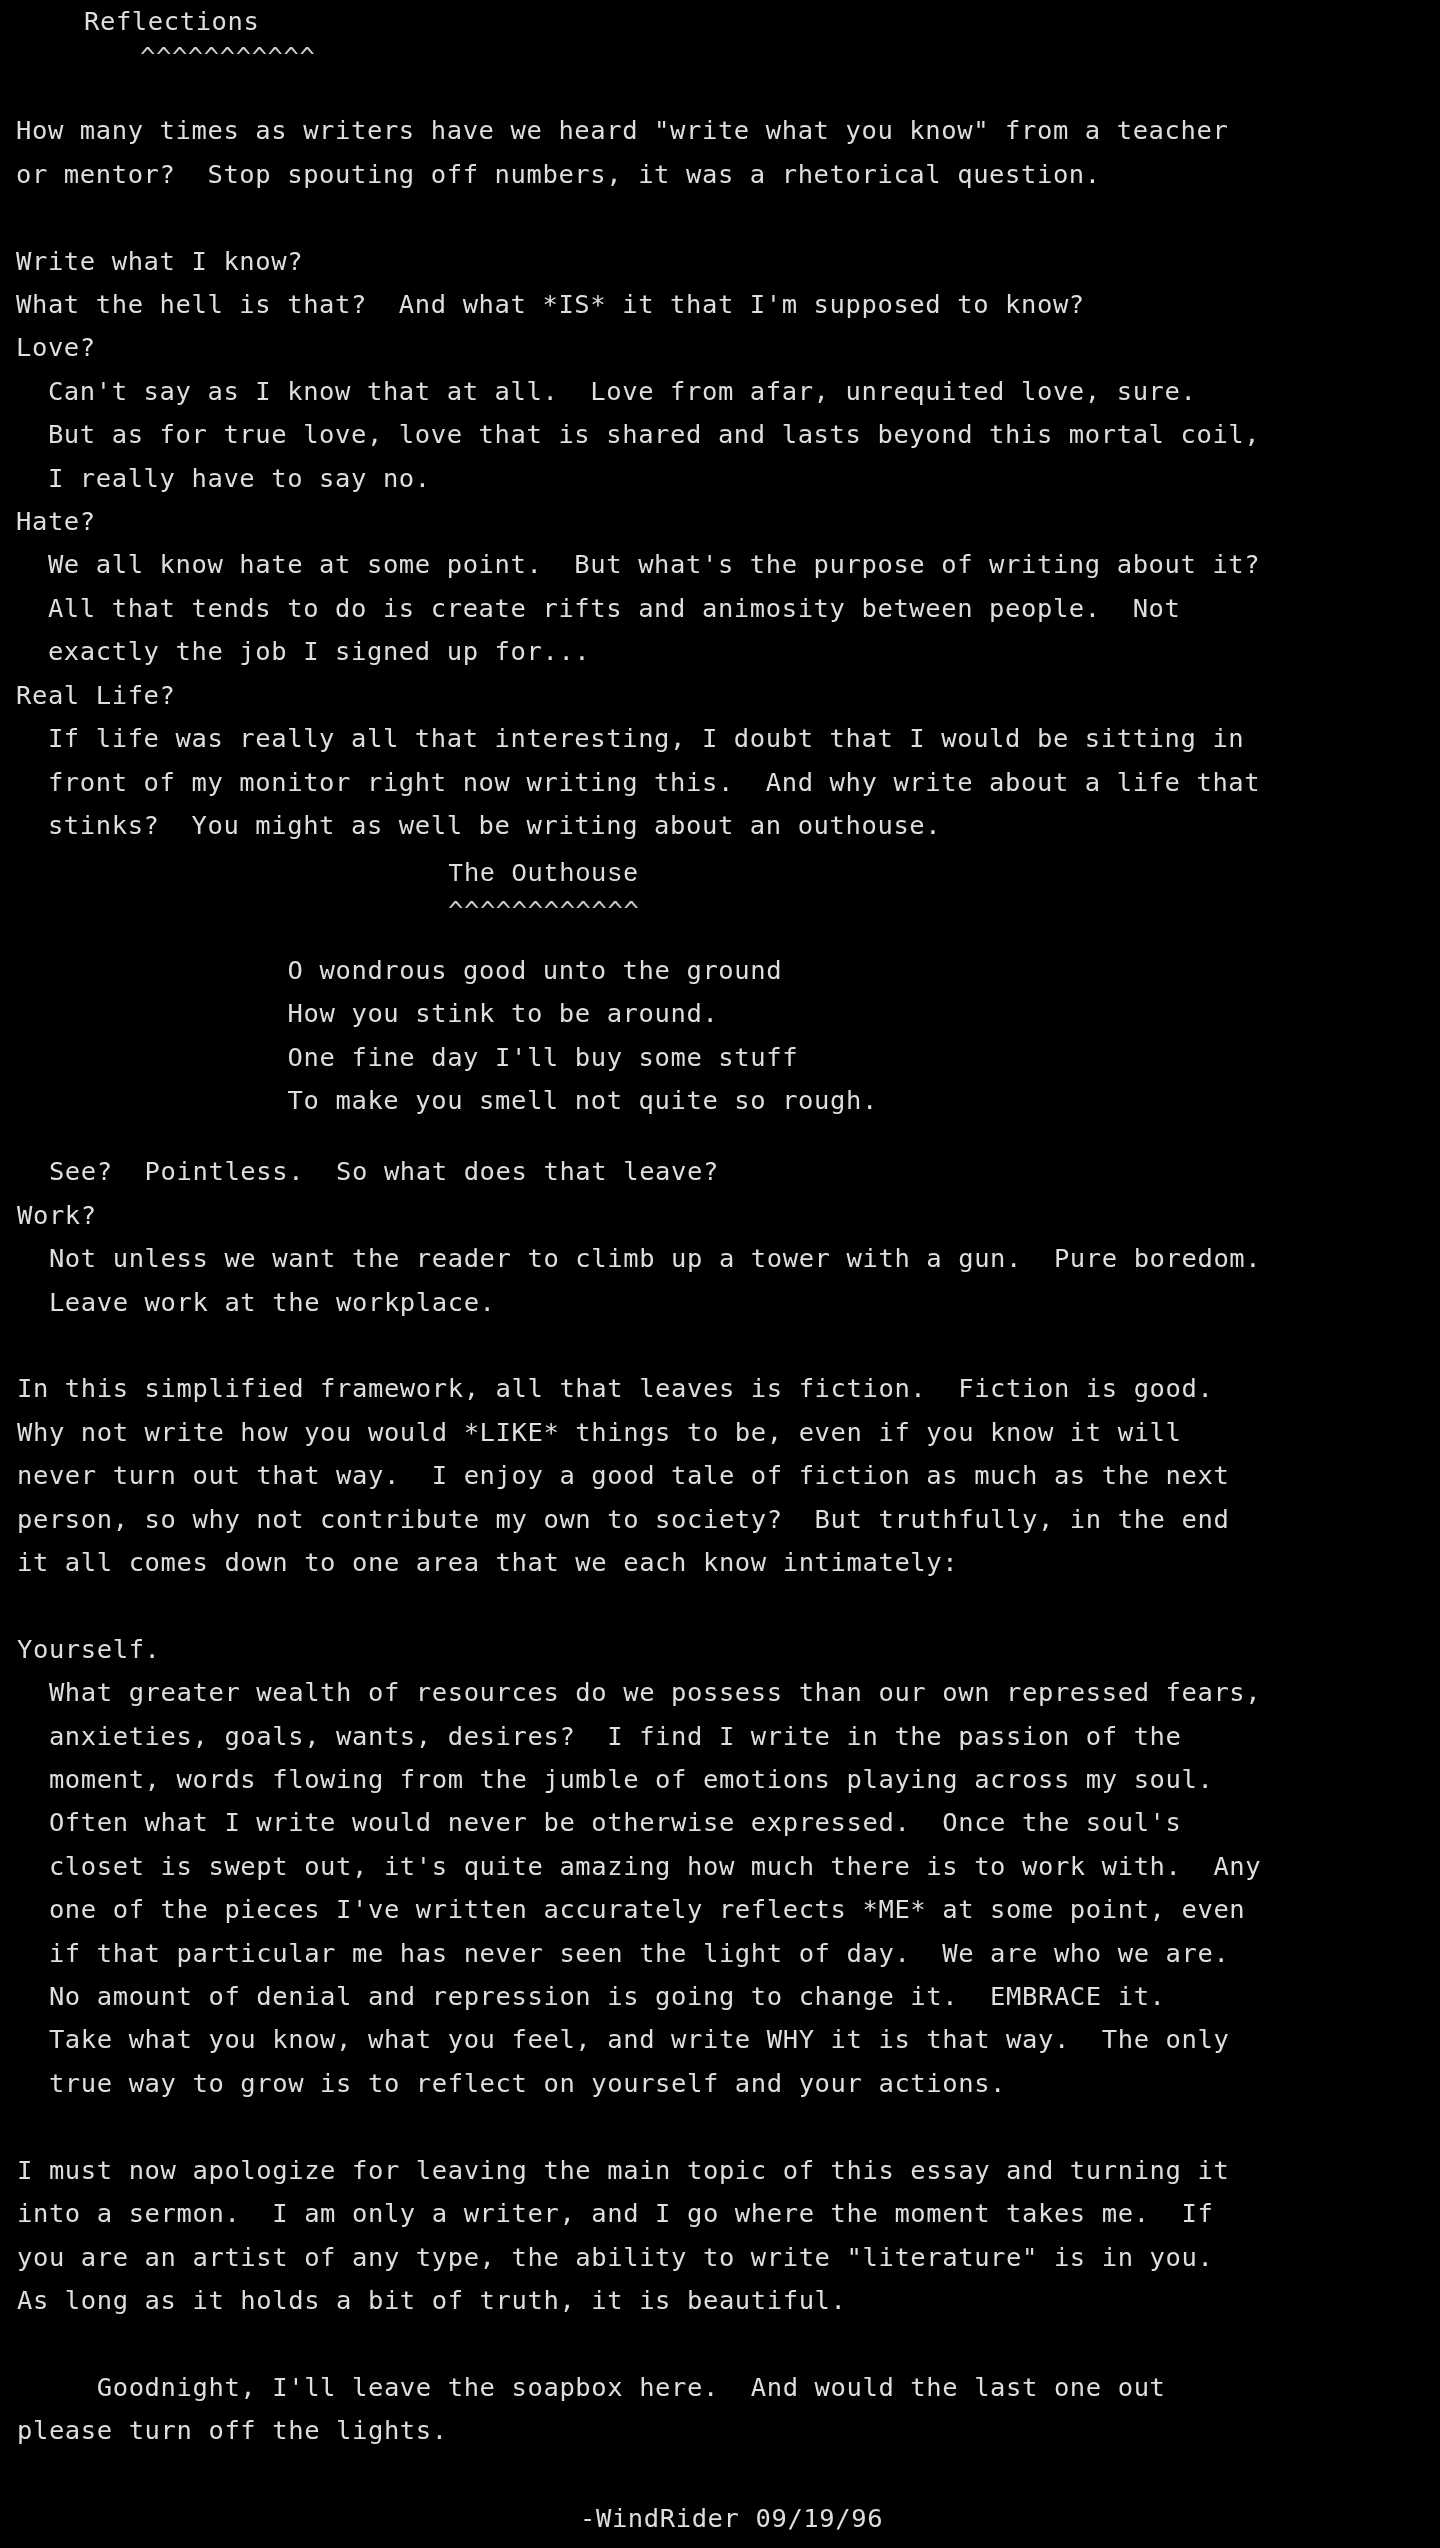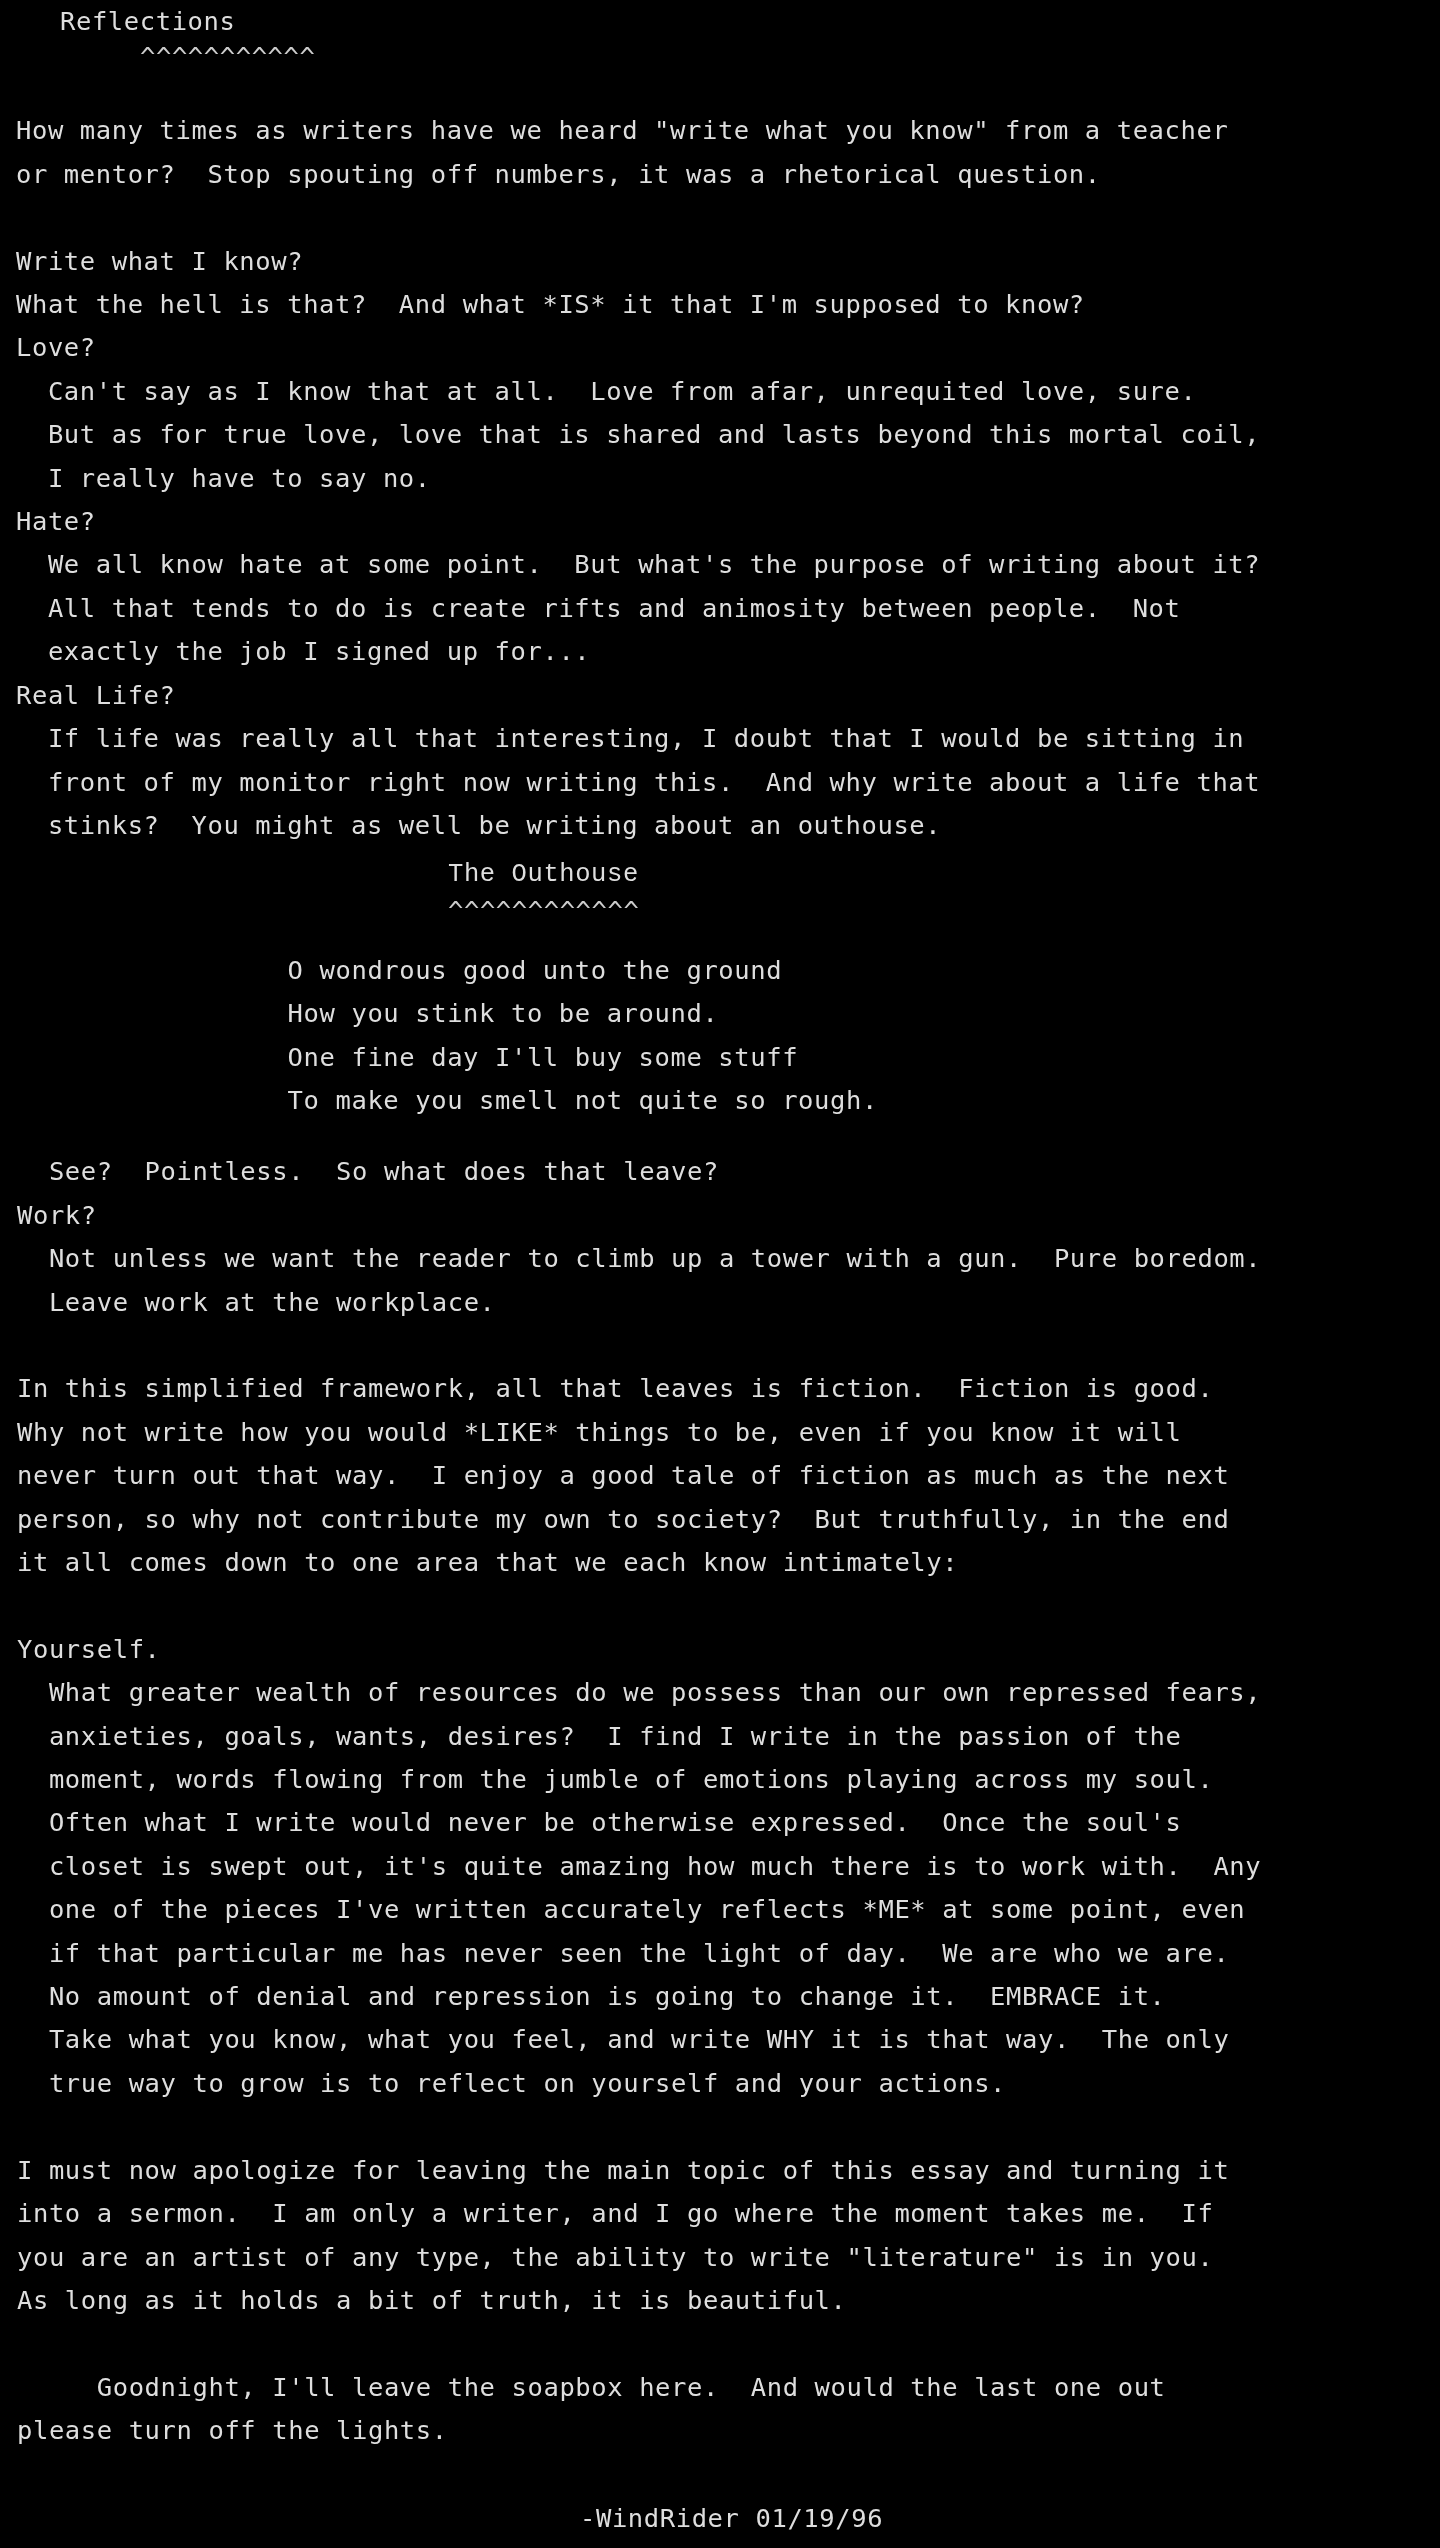--- a/index.html
+++ b/index.html
@@ -31,21 +31,21 @@
     background: transparent;
     font-weight: 400;
     -webkit-font-smoothing: none;
   }
 </style>
 </head>
 <body>
 
 <div id="doc">
 
-  <pre class="text" style="padding-left:60px; padding-top:0px;">Reflections</pre>
+  <pre class="text" style="padding-left:84px; padding-top:0px;">Reflections</pre>
   <pre class="text" style="padding-left:140px; line-height:26px; color:#cccccc;">^^^^^^^^^^^</pre>
 
   <pre class="text" style="padding-left:16px; padding-top:40px;">How many times as writers have we heard "write what you know" from a teacher
 or mentor?  Stop spouting off numbers, it was a rhetorical question.
 
 Write what I know?
 What the hell is that?  And what *IS* it that I'm supposed to know?
 Love?
   Can't say as I know that at all.  Love from afar, unrequited love, sure.
   But as for true love, love that is shared and lasts beyond this mortal coil,
@@ -91,15 +91,15 @@
   true way to grow is to reflect on yourself and your actions.
 
 I must now apologize for leaving the main topic of this essay and turning it
 into a sermon.  I am only a writer, and I go where the moment takes me.  If
 you are an artist of any type, the ability to write "literature" is in you.
 As long as it holds a bit of truth, it is beautiful.
 
      Goodnight, I'll leave the soapbox here.  And would the last one out
 please turn off the lights.</pre>
 
-  <pre class="text" style="padding-left:580px; padding-top:44px;">-WindRider 01/19/96</pre>
+  <pre class="text" style="padding-left:580px; padding-top:44px;">-WindRider 09/19/96</pre>
 
 </div>
 
 </body></html>

